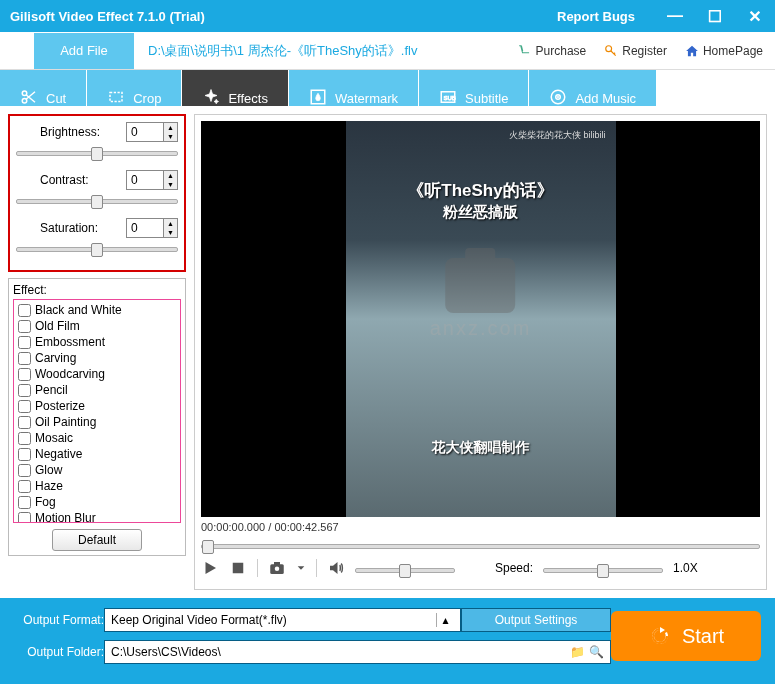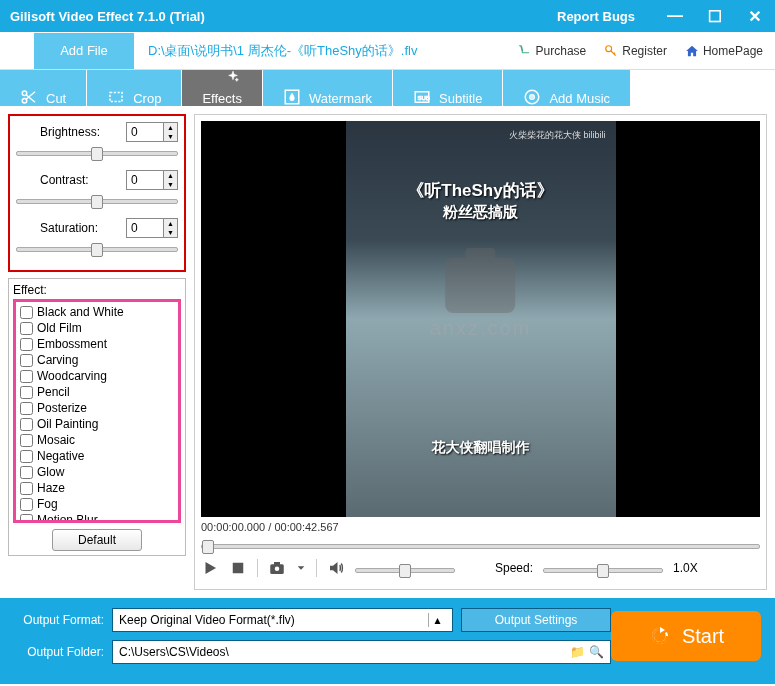--- a/index.html
+++ b/index.html
@@ -12,42 +12,42 @@
 
 .toolbar { height: 38px; display: flex; align-items: center; border-bottom: 1px solid #ddd; padding-left: 28px; }
 .add-file-btn { background: #5ec7ef; color: #fff; border: none; width: 100px; height: 36px; margin: 1px 6px; font-size: 13px; cursor: pointer; }
 .file-path { flex: 1; color: #1ba9e1; font-size: 13px; padding-left: 8px; }
 .link-group { display: flex; gap: 18px; padding-right: 12px; }
 .link-item { display: flex; align-items: center; gap: 4px; font-size: 12px; color: #333; cursor: pointer; }
 .link-item .ico { width: 14px; height: 14px; }
 
 .tabs { height: 36px; display: flex; background: #fff; }
 .tab { flex: 0 0 auto; display: flex; align-items: flex-end; gap: 8px; padding: 0 20px; background: #5ec7ef; color: #fff; font-size: 13px; border-right: 1px solid #fff; cursor: pointer; }
-.tab.active { background: #737373; flex-direction: column; }
+.tab.active { background: #404040; }
 .tab .ico { width: 18px; height: 18px; fill: #fff; stroke: #fff; }
 .tabs .spacer { flex: 1; background: #fff; }
 
 .main { display: flex; padding: 8px; gap: 8px; height: 492px; }
 .left-panel { width: 178px; }
 .adjust-box { border: 2px solid #d40000; padding: 6px 6px 10px 6px; }
 .adj-row { margin-bottom: 6px; }
 .adj-label { font-size: 12px; color: #000; margin-left: 24px; }
 .adj-top { display: flex; justify-content: space-between; align-items: center; }
 .spin { display: flex; border: 1px solid #888; height: 20px; }
 .spin input { width: 36px; border: none; font-size: 12px; padding: 0 4px; outline: none; }
 .spin .arrows { width: 14px; display: flex; flex-direction: column; border-left: 1px solid #888; }
 .spin .arrows div { flex: 1; font-size: 7px; text-align: center; line-height: 9px; background: #eee; cursor: pointer; }
 .slider { width: 100%; margin-top: 4px; }
 input[type=range].slider { -webkit-appearance: none; height: 14px; background: transparent; }
 input[type=range].slider::-webkit-slider-runnable-track { height: 5px; background: #ddd; border: 1px solid #aaa; border-radius: 2px; }
 input[type=range].slider::-webkit-slider-thumb { -webkit-appearance: none; width: 12px; height: 14px; background: #eee; border: 1px solid #888; border-radius: 2px; margin-top: -5px; }
 
 .effect-box { border: 1px solid #bbb; margin-top: 6px; padding: 4px; height: 278px; display: flex; flex-direction: column; }
 .effect-title { font-size: 12px; margin-bottom: 2px; }
-.effect-list { border: 3px solid #ec4899; flex: 1; overflow-y: auto; padding: 2px; }
+.effect-list { border: 1px solid #ec4899; flex: 1; overflow-y: auto; padding: 2px; }
 .effect-item { display: flex; align-items: center; font-size: 12px; padding: 1px 2px; gap: 4px; }
 .effect-item input { margin: 0; }
 .default-btn { width: 90px; margin: 6px auto 0; display: block; font-size: 12px; padding: 3px 0; border: 1px solid #999; border-radius: 3px; background: linear-gradient(#fff,#e8e8e8); cursor: pointer; }
 
 .right-panel { flex: 1; border: 1px solid #ccc; padding: 6px; display: flex; flex-direction: column; }
 .video-area { flex: 1; background: #000; position: relative; display: flex; justify-content: center; }
 .video-frame { width: 270px; height: 100%; background: linear-gradient(180deg,#2a3540 0%,#3a4a55 30%,#8fa8b0 50%,#5a6a70 100%); position: relative; overflow: hidden; }
 .video-text { position: absolute; width: 100%; text-align: center; color: #fff; font-weight: bold; text-shadow: 1px 1px 2px #000; }
 .vt1 { top: 58px; font-size: 17px; }
 .vt2 { top: 82px; font-size: 15px; }
@@ -61,21 +61,21 @@
 .time-row { font-size: 11px; color: #333; padding: 4px 0 2px; }
 .progress { width: 100%; }
 .controls { display: flex; align-items: center; gap: 10px; padding: 6px 0; font-size: 12px; }
 .ctrl-ico { width: 18px; height: 18px; cursor: pointer; fill: #555; }
 .divider { width: 1px; height: 18px; background: #ccc; }
 .vol-slider, .speed-slider { width: 100px; }
 .speed-slider { width: 120px; }
 .controls .spacer2 { flex: 0 0 20px; }
 
 .bottom { background: #1ba9e1; padding: 10px 14px; height: 86px; }
-.brow { display: flex; align-items: center; gap: 8px; margin-bottom: 8px; }
+.brow { display: flex; align-items: center; margin-bottom: 8px; }
 .blabel { color: #fff; font-size: 12px; width: 90px; text-align: right; }
 .binput { flex: 1; height: 24px; border: 1px solid #065d85; background: #fff; font-size: 12px; padding: 0 6px; display: flex; align-items: center; justify-content: space-between; }
 .binput .dd { width: 18px; text-align: center; border-left: 1px solid #aaa; cursor: pointer; }
 .out-settings { background: #4db8e6; color: #fff; border: 1px solid #065d85; height: 24px; width: 150px; font-size: 12px; cursor: pointer; }
 .start-btn { background: #ff8a00; color: #fff; border: none; border-radius: 6px; height: 50px; width: 150px; font-size: 20px; display: flex; align-items: center; justify-content: center; gap: 10px; cursor: pointer; }
 .start-wrap { display: flex; align-items: center; }
 .left-out { flex: 1; }
 .folder-ico { width: 16px; cursor: pointer; color: #1ba9e1; }
 </style>
 </head>

